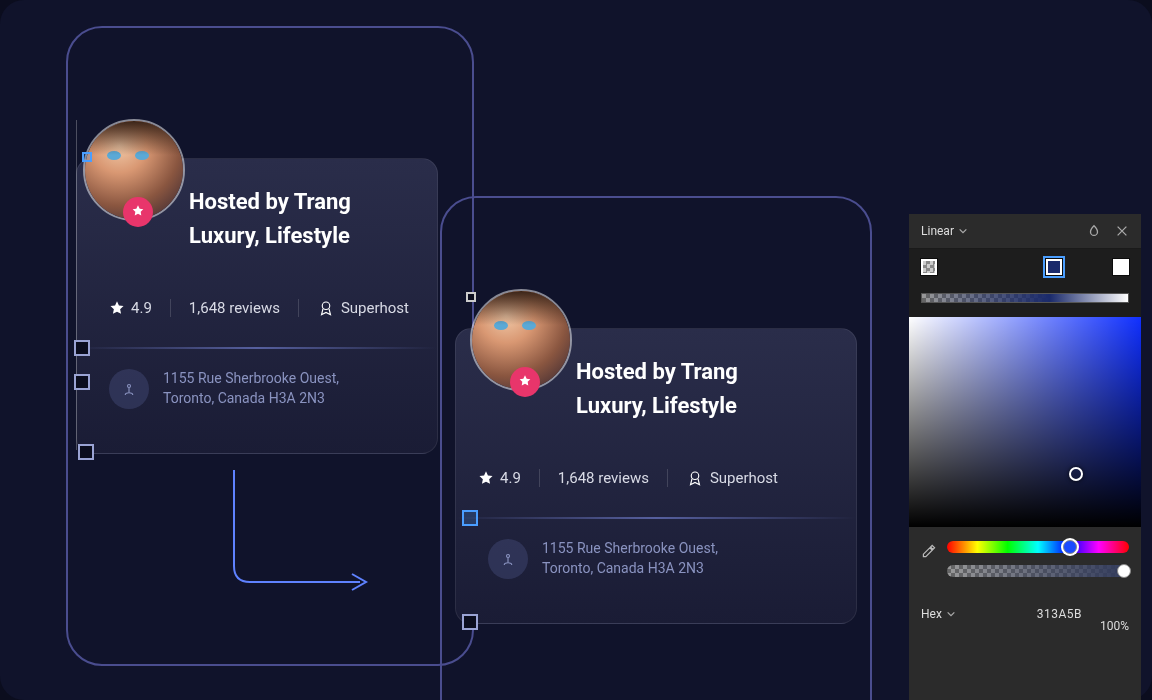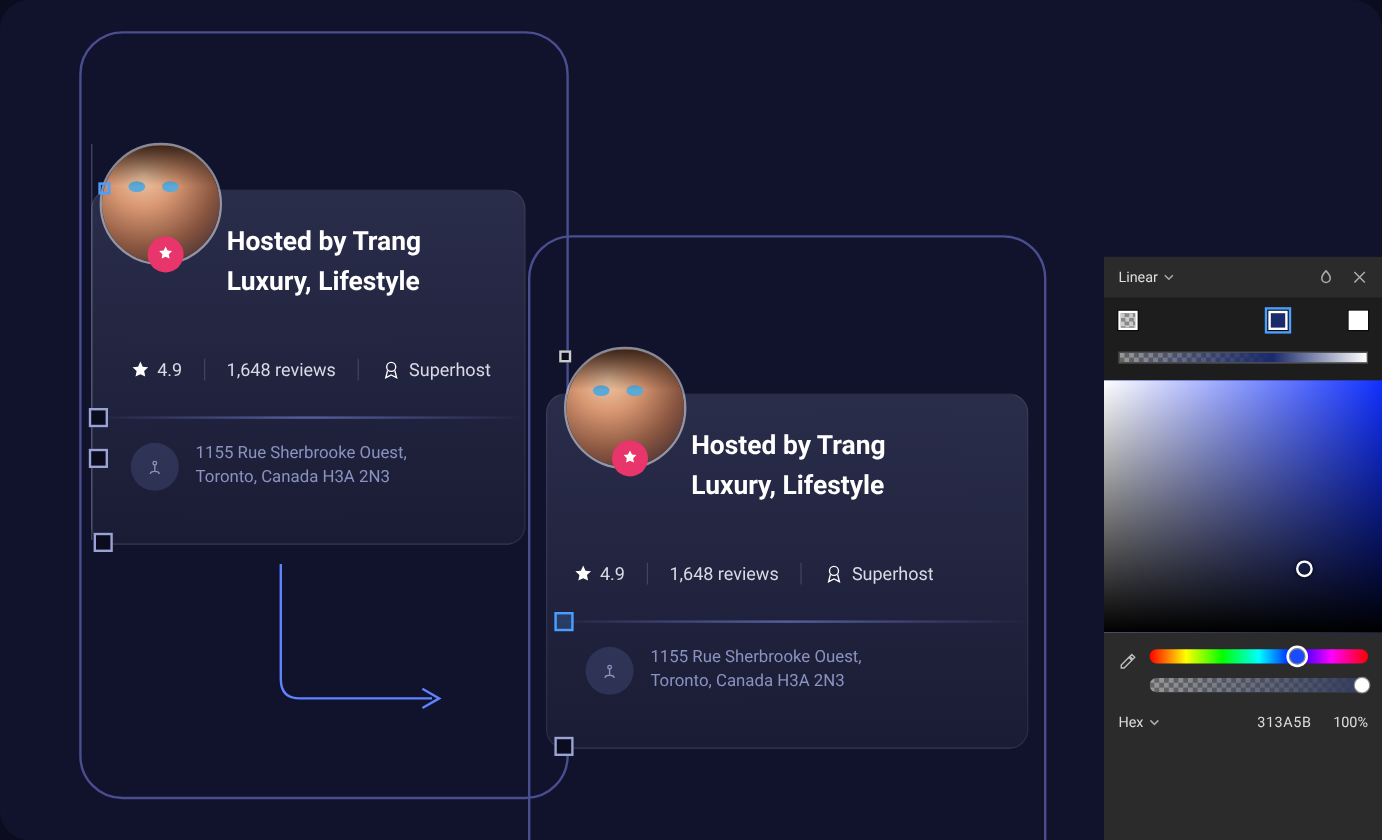--- a/index.html
+++ b/index.html
@@ -51,21 +51,21 @@
 
 .handle { position: absolute; width: 16px; height: 16px; border: 2px solid #9aa3d4; background: #0b0d1e; }
 .handle.active { border-color: #4a9eff; background: #4a9eff33; }
 .handle.tiny { width: 10px; height: 10px; border-width: 2px; }
 
 .guide-line { position: absolute; background: rgba(255,255,255,0.25); width: 1px; }
 
 .arrow-path { position: absolute; left: 214px; top: 470px; width: 160px; height: 130px; }
 
 
-.color-panel { position: absolute; right: 0; top: 214px; width: 232px; height: 486px; background: #2b2b2b; color: #ddd; font-size: 12px; }
+.color-panel { position: absolute; right: 11px; top: 214px; width: 232px; height: 486px; background: #2b2b2b; color: #ddd; font-size: 12px; }
 .cp-header { display: flex; align-items: center; justify-content: space-between; padding: 10px 12px; border-bottom: 1px solid #1a1a1a; }
 .cp-header-left { display: flex; align-items: center; gap: 4px; }
 .chev-down { width: 10px; height: 10px; stroke: #aaa; fill: none; stroke-width: 1.5; }
 .cp-header-right { display: flex; gap: 14px; }
 .hdr-icon { width: 14px; height: 14px; stroke: #aaa; fill: none; stroke-width: 1.5; cursor: pointer; }
 
 .cp-stops-area { background: #1d1d1d; padding: 10px 12px 14px; }
 .cp-stops { position: relative; height: 26px; margin-bottom: 8px; }
 .stop { position: absolute; width: 16px; height: 16px; border: 2px solid #fff; top: 0; box-shadow: 0 0 0 1px rgba(0,0,0,0.6); }
 .stop.sel { outline: 2px solid #4a9eff; outline-offset: 1px; }
@@ -85,21 +85,21 @@
 .slider-stack { flex: 1; display: flex; flex-direction: column; gap: 12px; }
 .hue-bar { height: 12px; border-radius: 6px; position: relative; background: linear-gradient(90deg, #f00, #ff0, #0f0, #0ff, #00f, #f0f, #f00); }
 .alpha-bar { height: 12px; border-radius: 6px; position: relative; background: linear-gradient(90deg, transparent, #313a5b), repeating-conic-gradient(#666 0% 25%, #999 0% 50%) 0 0/8px 8px; }
 .slider-knob { position: absolute; width: 14px; height: 14px; background: #fff; border: 1px solid #888; border-radius: 50%; top: -1px; }
 .hue-bar .slider-knob { left: 64%; background: #1b4bff; box-shadow: 0 0 0 2px #fff; }
 .alpha-bar .slider-knob { right: -2px; }
 
 .cp-values { display: flex; align-items: center; padding: 8px 12px 12px; gap: 18px; }
 .cp-values .sel-label { display: flex; align-items: center; gap: 4px; }
 .cp-values .hexval { flex: 1; text-align: right; letter-spacing: 0.5px; }
-.cp-values .opval { text-align: right; }
+.cp-values .opval { text-align: right; margin-top: 24px; }
 </style>
 </head>
 <body>
 
 <div class="canvas">
 
   <div class="device-frame frame-1"></div>
   <div class="device-frame frame-2"></div>
 
   <div class="host-card card-1">

